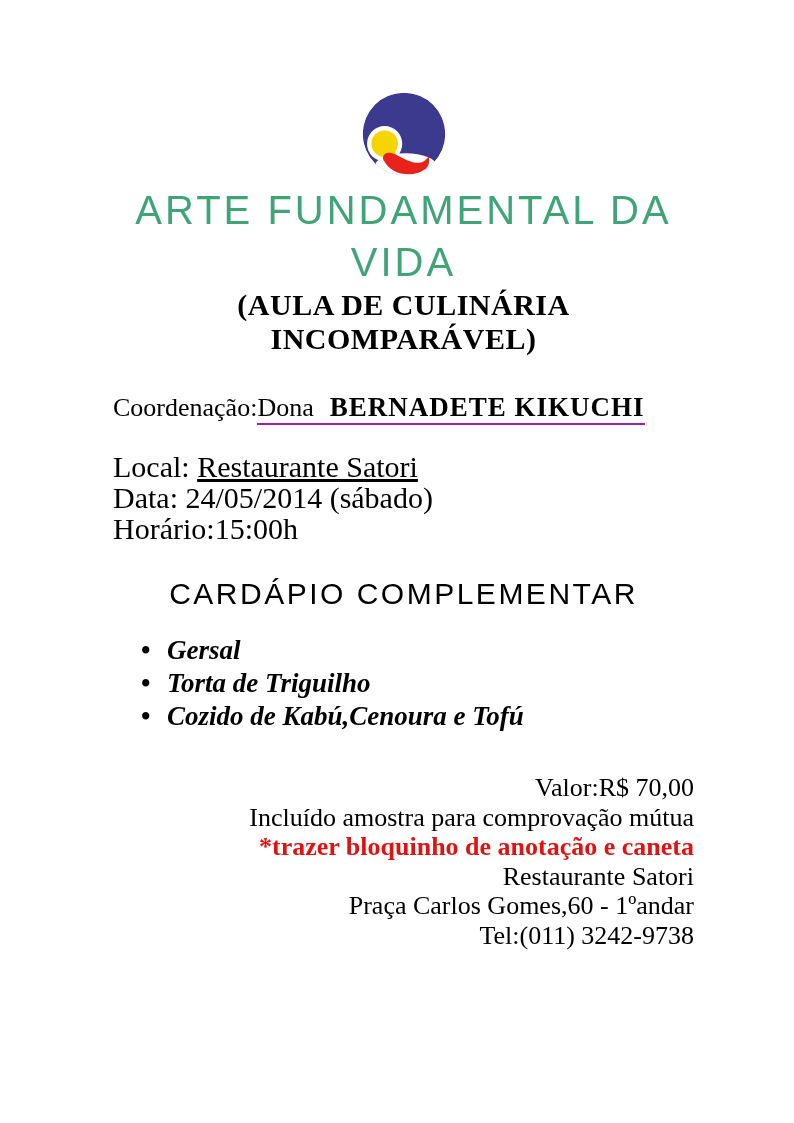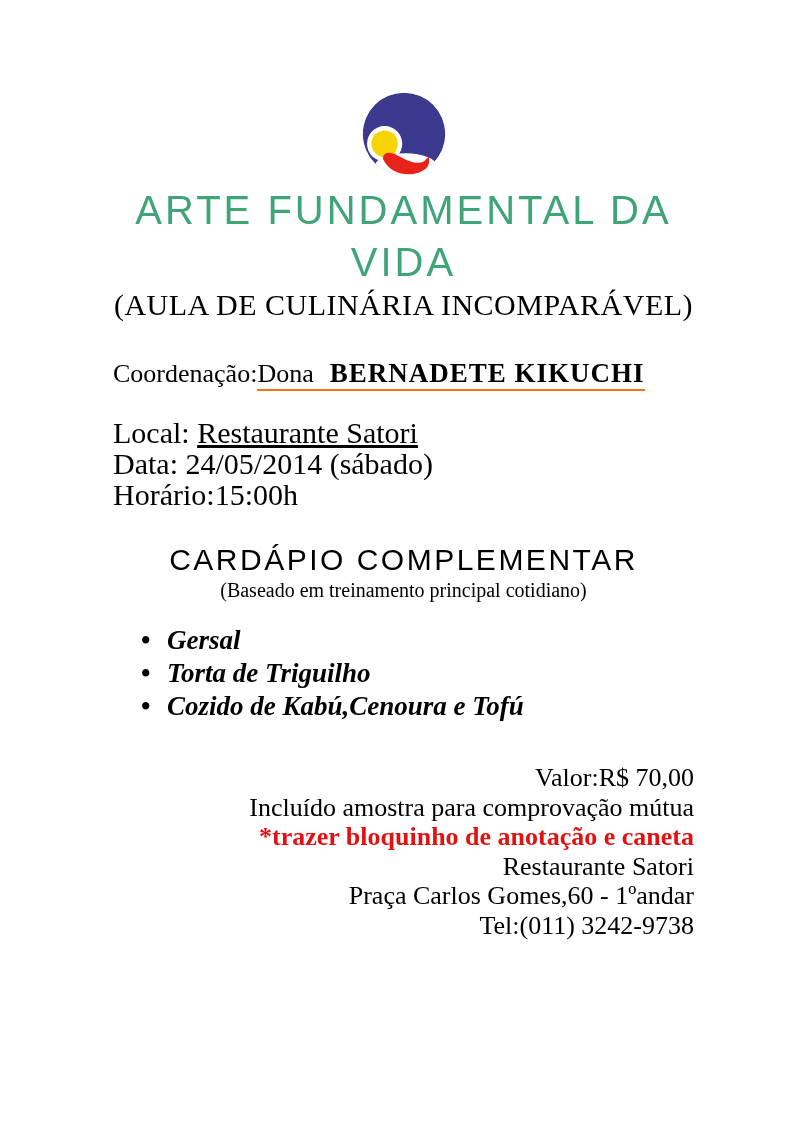--- a/index.html
+++ b/index.html
@@ -32,28 +32,29 @@
     font-size: 40px;
     line-height: 52px;
     letter-spacing: 3px;
     color: var(--title-green);
   }
   .subtitle {
     text-align: center;
     font-size: 30px;
     line-height: 34px;
     letter-spacing: 0.5px;
+    font-weight: bold;
   }
   .coord {
     margin-top: 36px;
     font-size: 26px;
     line-height: 30px;
   }
   .underline-box {
-    border-bottom: 2px solid #f97316;
+    border-bottom: 2px solid #a21caf;
     padding-bottom: 1px;
   }
   .coord .name {
     font-weight: 700;
     font-size: 27px;
     letter-spacing: 1px;
     margin-left: 16px;
   }
   .details { margin-top: 28px; }
   .line { font-size: 30px; line-height: 31px; }
@@ -129,21 +130,20 @@
 
   <p class="coord"><span>Coordenação:</span><span class="underline-box"><span>Dona</span><span class="name">BERNADETE KIKUCHI</span></span></p>
 
   <div class="details">
     <p class="line"><span>Local: </span><span class="u">Restaurante Satori</span></p>
     <p class="line">Data: 24/05/2014 (sábado)</p>
     <p class="line">Horário:15:00h</p>
   </div>
 
   <h2 class="menu-heading">CARDÁPIO COMPLEMENTAR</h2>
-  <div class="menu-subheading">(Baseado em treinamento principal cotidiano)</div>
 
   <ul class="menu-list">
     <li>Gersal</li>
     <li>Torta de Triguilho</li>
     <li>Cozido de Kabú,Cenoura e Tofú</li>
   </ul>
 
   <div class="info">
     <p>Valor:R$ 70,00</p>
     <p>Incluído amostra para comprovação mútua</p>

